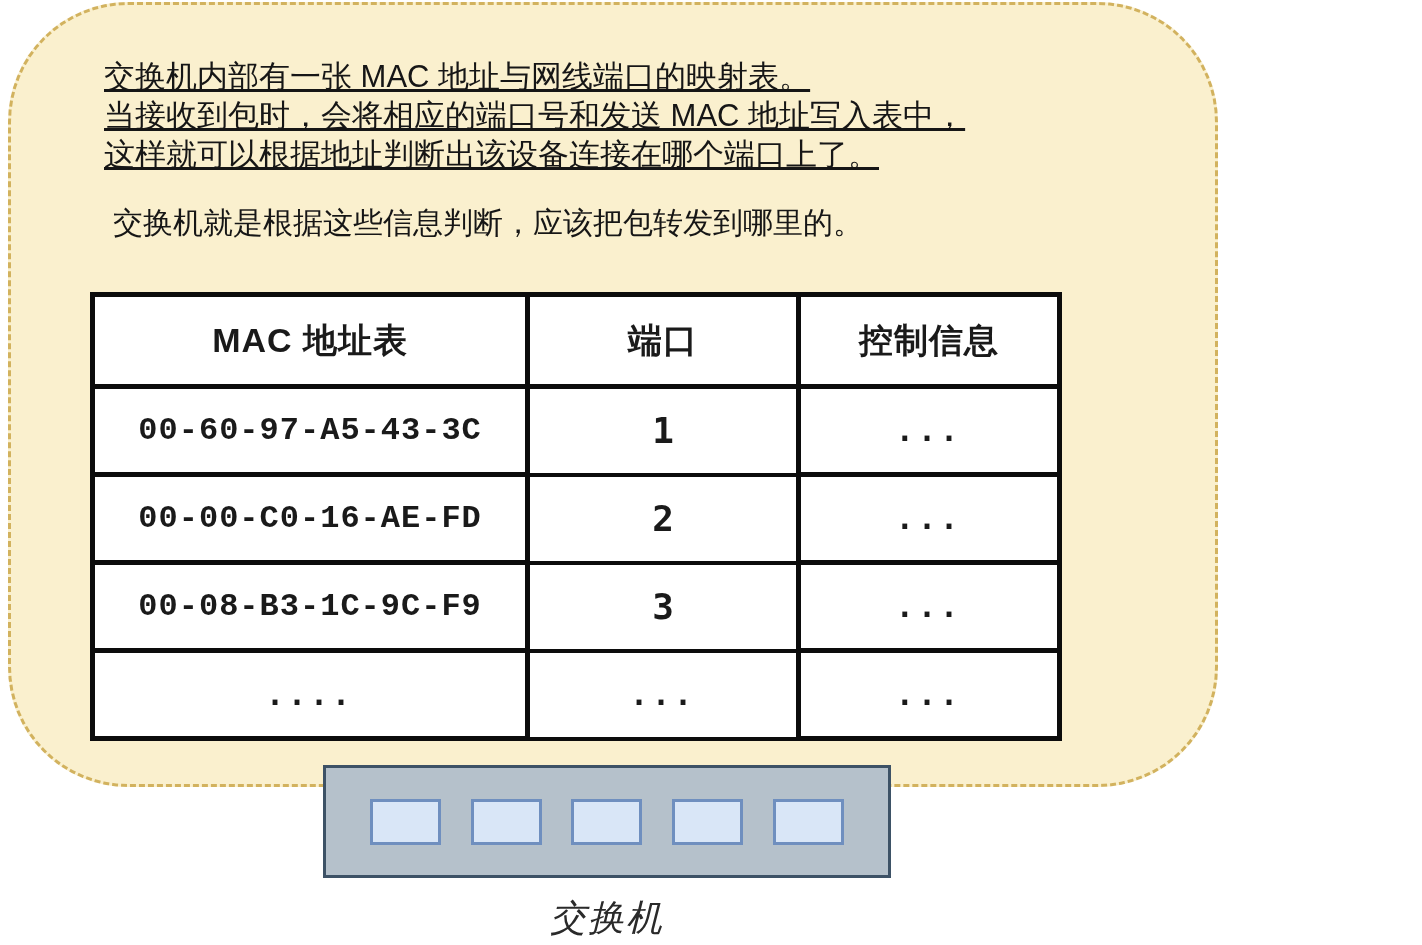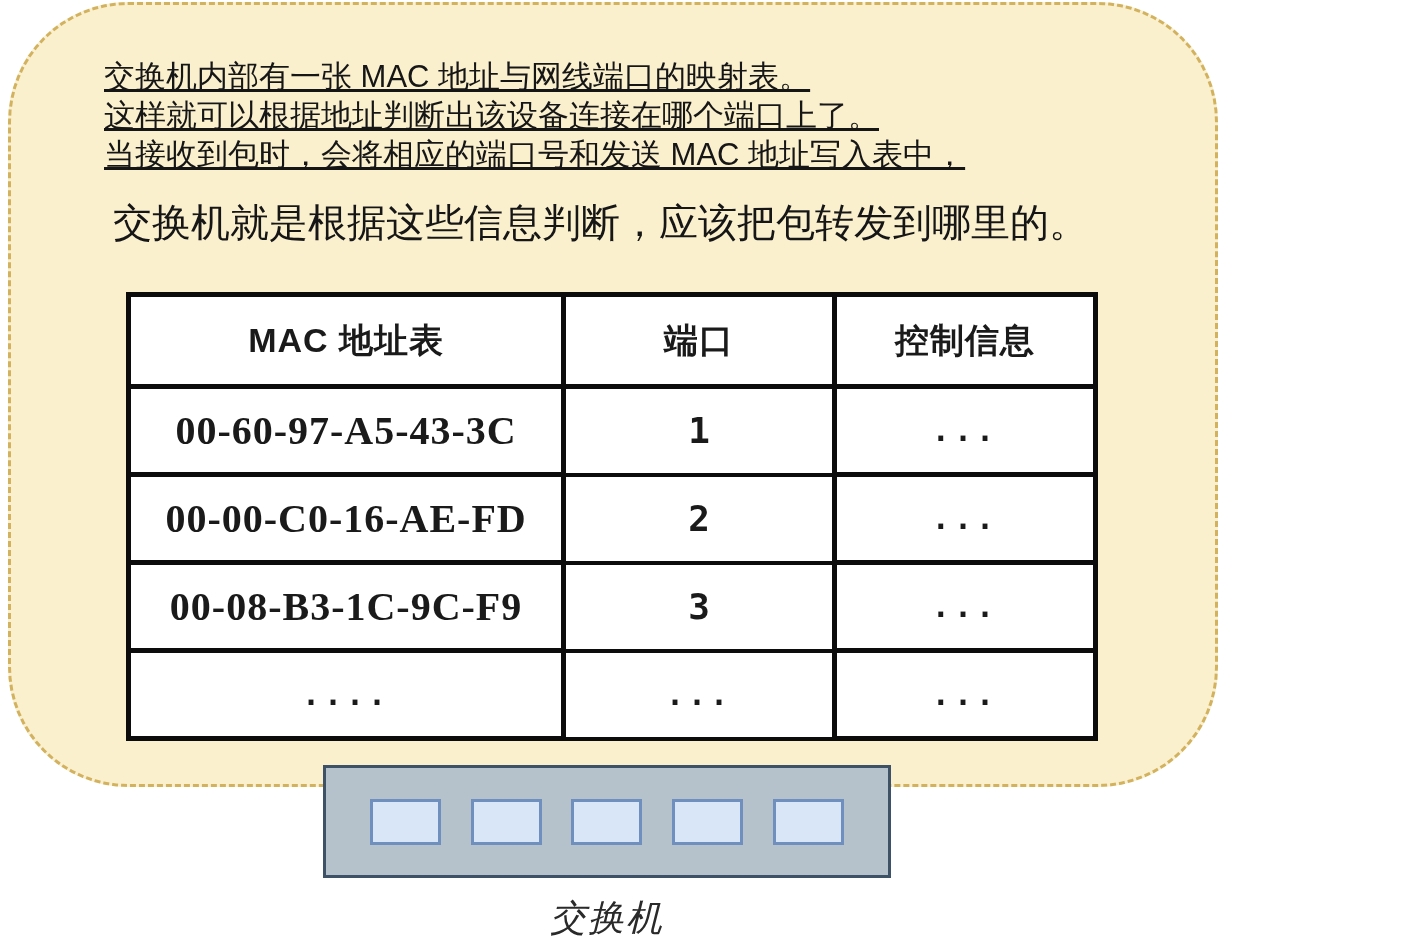--- a/index.html
+++ b/index.html
@@ -25,57 +25,56 @@
     left: 93px; top: 52px;
     font-size: 31px;
     line-height: 39px;
     color: #161616;
     white-space: nowrap;
     text-decoration: underline;
   }
   .para2 {
     position: absolute;
     left: 102px; top: 198px;
-    font-size: 39px;
+    font-size: 30px;
     line-height: 39px;
     color: #161616;
     white-space: nowrap;
   }
   
   .mac-table {
     position: absolute;
     left: 90px; top: 292px;
     width: 972px; height: 372px;
     border-collapse: collapse;
     background: #ffffff;
     table-layout: fixed;
-    margin-left: 36px;
   }
   .mac-table td, .mac-table th {
     border: 4px solid #0c0c0c;
     text-align: center;
     vertical-align: middle;
     background: #ffffff;
     overflow: hidden;
   }
   .mac-table .outer { border-width: 5px; }
   .col-mac  { width: 45%; }
   .col-port { width: 28%; }
   .col-info { width: 27%; }
   .mac-table th {
     font-size: 34px;
     font-weight: bold;
     height: 92px;
     letter-spacing: 1px;
   }
   .mac-table td { height: 88px; }
   .cell-mac {
-    font-family: Liberation Serif, serif;
+    font-family: Liberation Mono, monospace;
     font-weight: bold;
-    font-size: 40px;
+    font-size: 32px;
     letter-spacing: 1px;
     white-space: nowrap;
   }
   .cell-port {
     font-family: "DejaVu Sans Mono", monospace;
     font-weight: bold;
     font-size: 36px;
   }
   .cell-dots {
     font-family: "DejaVu Sans Mono", monospace;
@@ -112,22 +111,22 @@
     font-style: italic;
   }
 </style>
 </head>
 <body>
 
 <div class="panel">
 
   <div class="para1">
     <div>交换机内部有一张 MAC 地址与网线端口的映射表。</div>
+    <div>当接收到包时，会将相应的端口号和发送 MAC 地址写入表中，</div>
     <div>这样就可以根据地址判断出该设备连接在哪个端口上了。</div>
-    <div>当接收到包时，会将相应的端口号和发送 MAC 地址写入表中，</div>
   </div>
 
   <div class="para2">交换机就是根据这些信息判断，应该把包转发到哪里的。</div>
 </div>
 
 <table class="mac-table">
   <thead>
     <tr>
       <th class="outer col-mac">MAC 地址表</th>
       <th class="outer col-port">端口</th>

